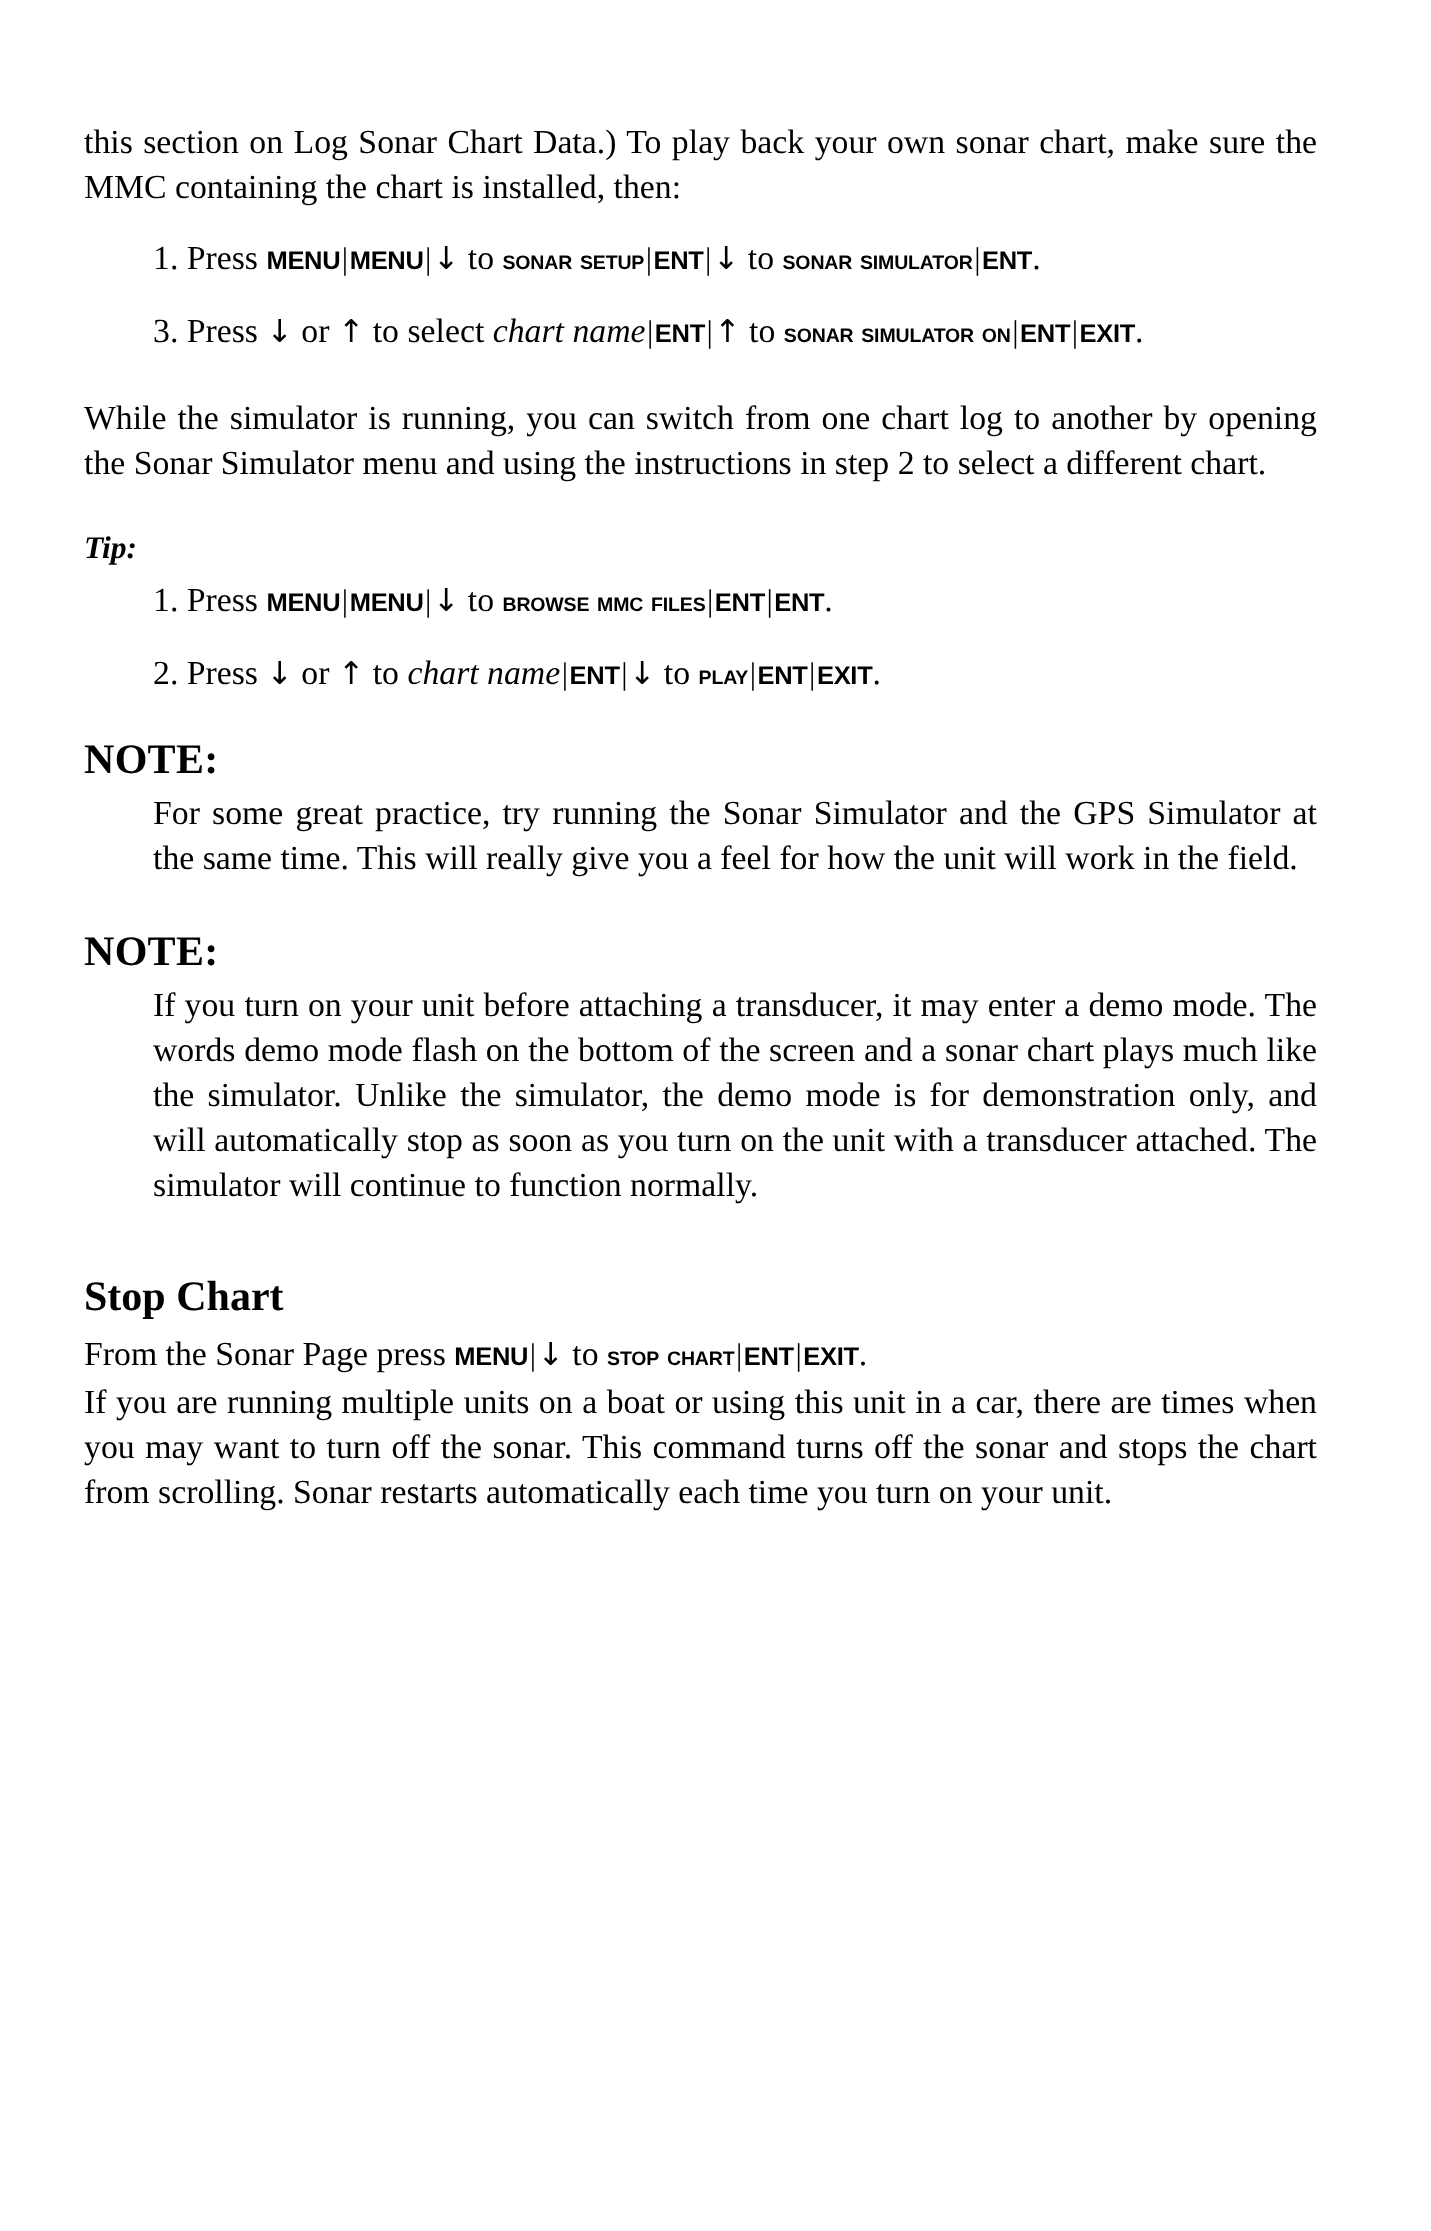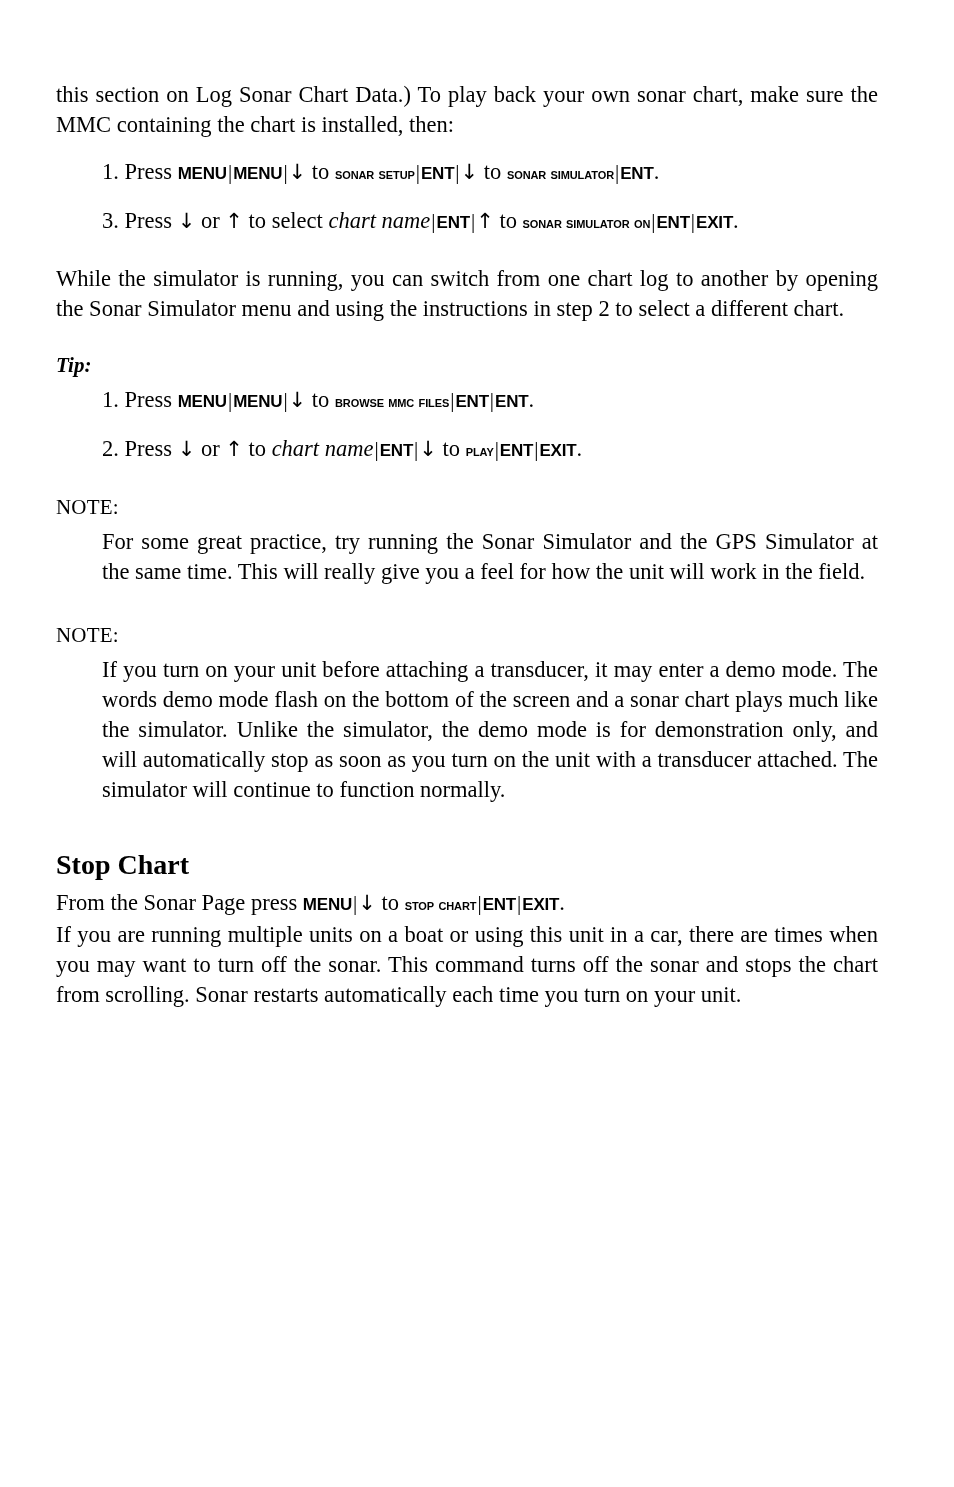--- a/index.html
+++ b/index.html
@@ -51,23 +51,23 @@
   
   .hdr-tip {
     font-family: "Liberation Serif", "DejaVu Serif", serif;
     font-weight: bold;
     font-style: italic;
     font-size: 21px;
     line-height: 30px;
     margin: 0 0 5px 0;
   }
   .hdr-note {
-    font-weight: normal;
+    font-weight: bold;
     font-style: normal;
-    font-size: 21px;
+    font-size: 28px;
     line-height: 30px;
     margin: 0 0 5px 0;
     letter-spacing: 0.2px;
   }
   .hdr-section {
     font-weight: bold;
     font-size: 28px;
     line-height: 34px;
     margin: 0 0 6px 0;
   }
@@ -81,21 +81,21 @@
   .k {                      
     font-family: "Liberation Sans", "DejaVu Sans", sans-serif;
     font-weight: bold;
     font-size: 17px;
     letter-spacing: -0.2px;
     margin-top: 32px;
   }
   .sc {                     
     font-family: "Liberation Sans", "DejaVu Sans", sans-serif;
     font-weight: bold;
-    font-size: 16px;
+    font-size: 19px;
     font-variant: small-caps;
     text-transform: lowercase;
     letter-spacing: -0.1px;
   }
   .it {                     
     font-style: italic;
   }
   .sep {                    
     font-family: "Liberation Serif", "DejaVu Serif", serif;
     font-weight: normal;

